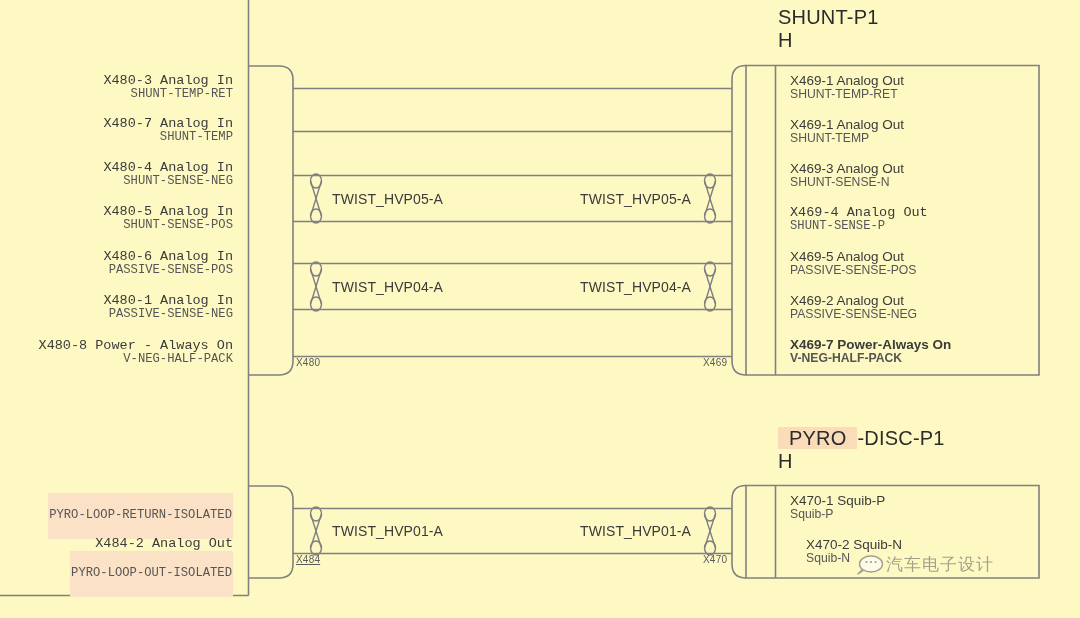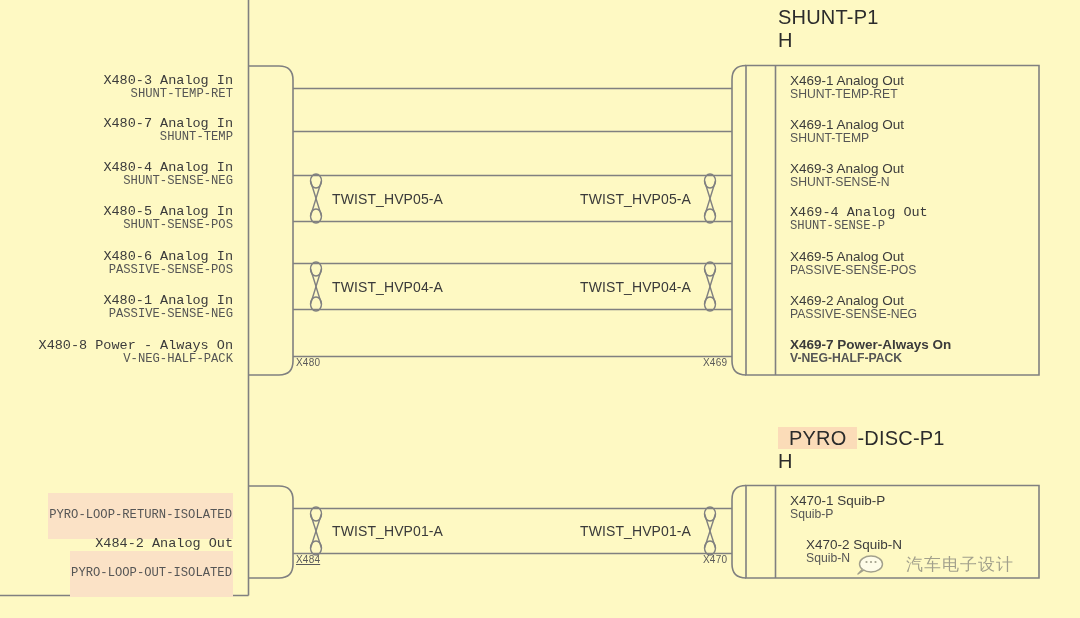--- a/index.html
+++ b/index.html
@@ -84,21 +84,21 @@
     letter-spacing:.1px;
   }
 
   
   #watermark{
     position:absolute;
     left:856px;
     top:552px;
     display:flex;
     align-items:center;
-    gap:20px;
+    gap:0;
     opacity:.62;
     pointer-events:none;
   }
   #watermark .wm-text{
     font-size:17px;
     color:#6b6b6b;
     letter-spacing:1px;
     white-space:nowrap;
     font-family:"DejaVu Sans",sans-serif;
   }

